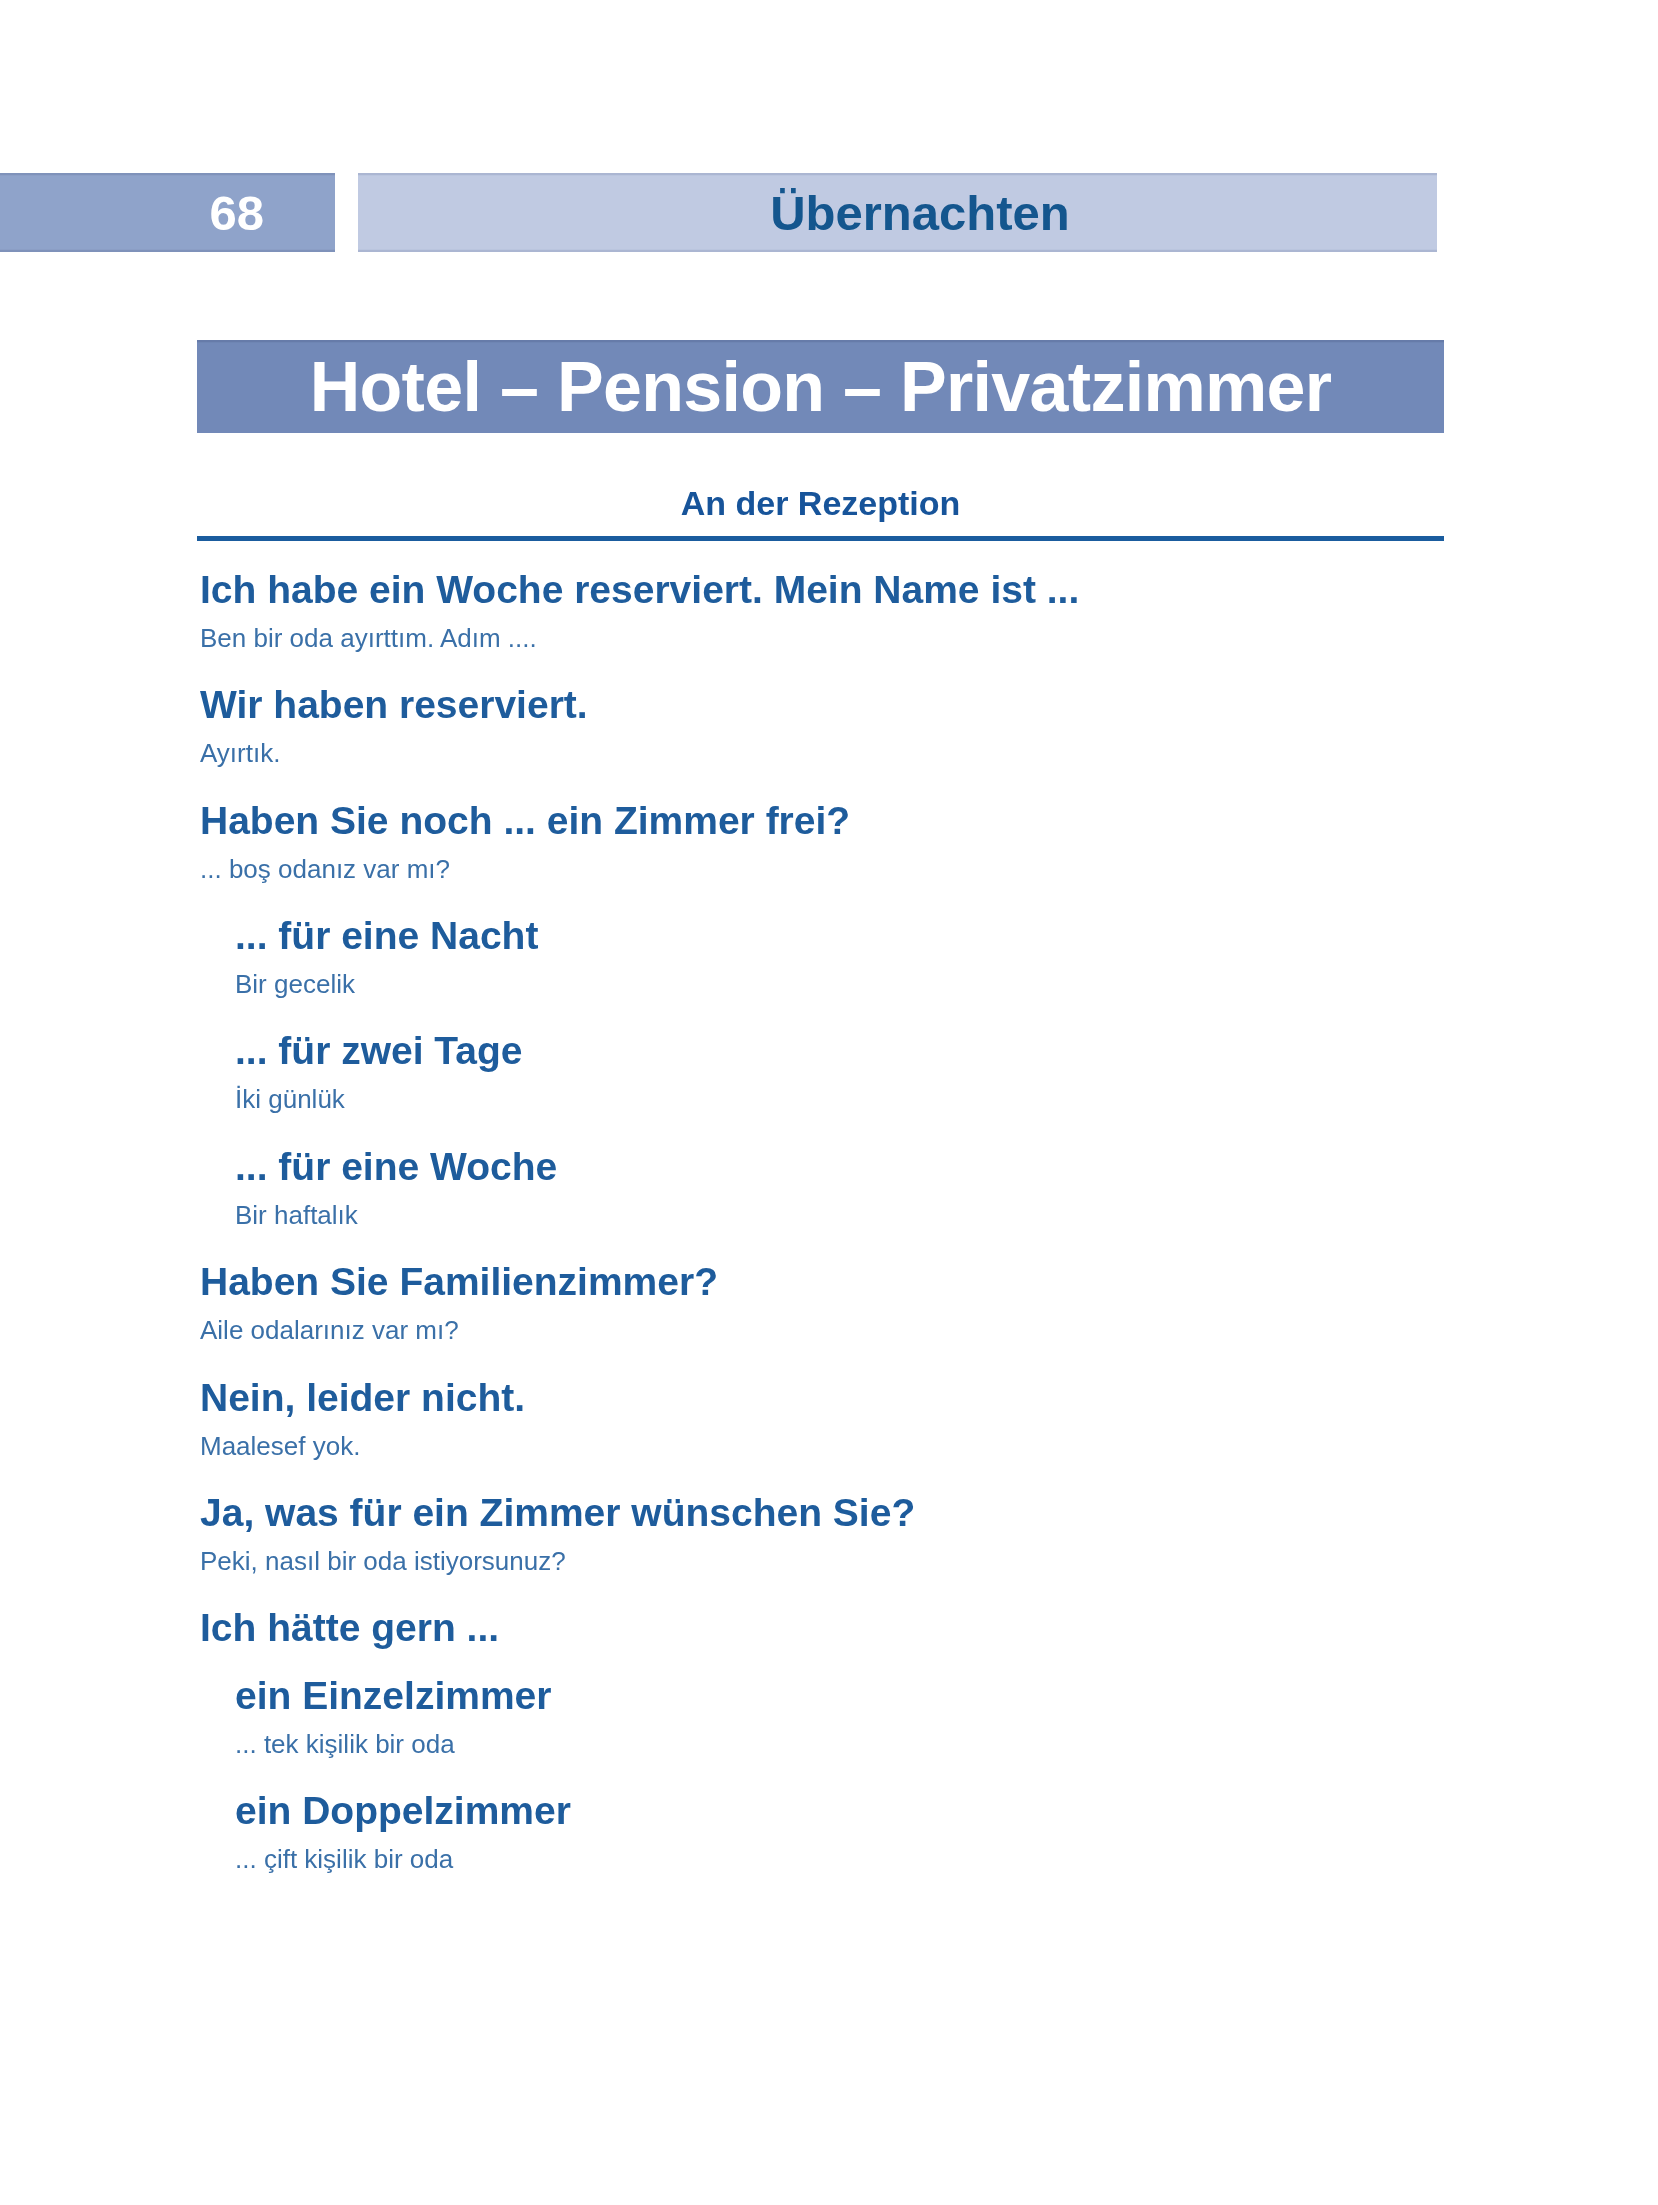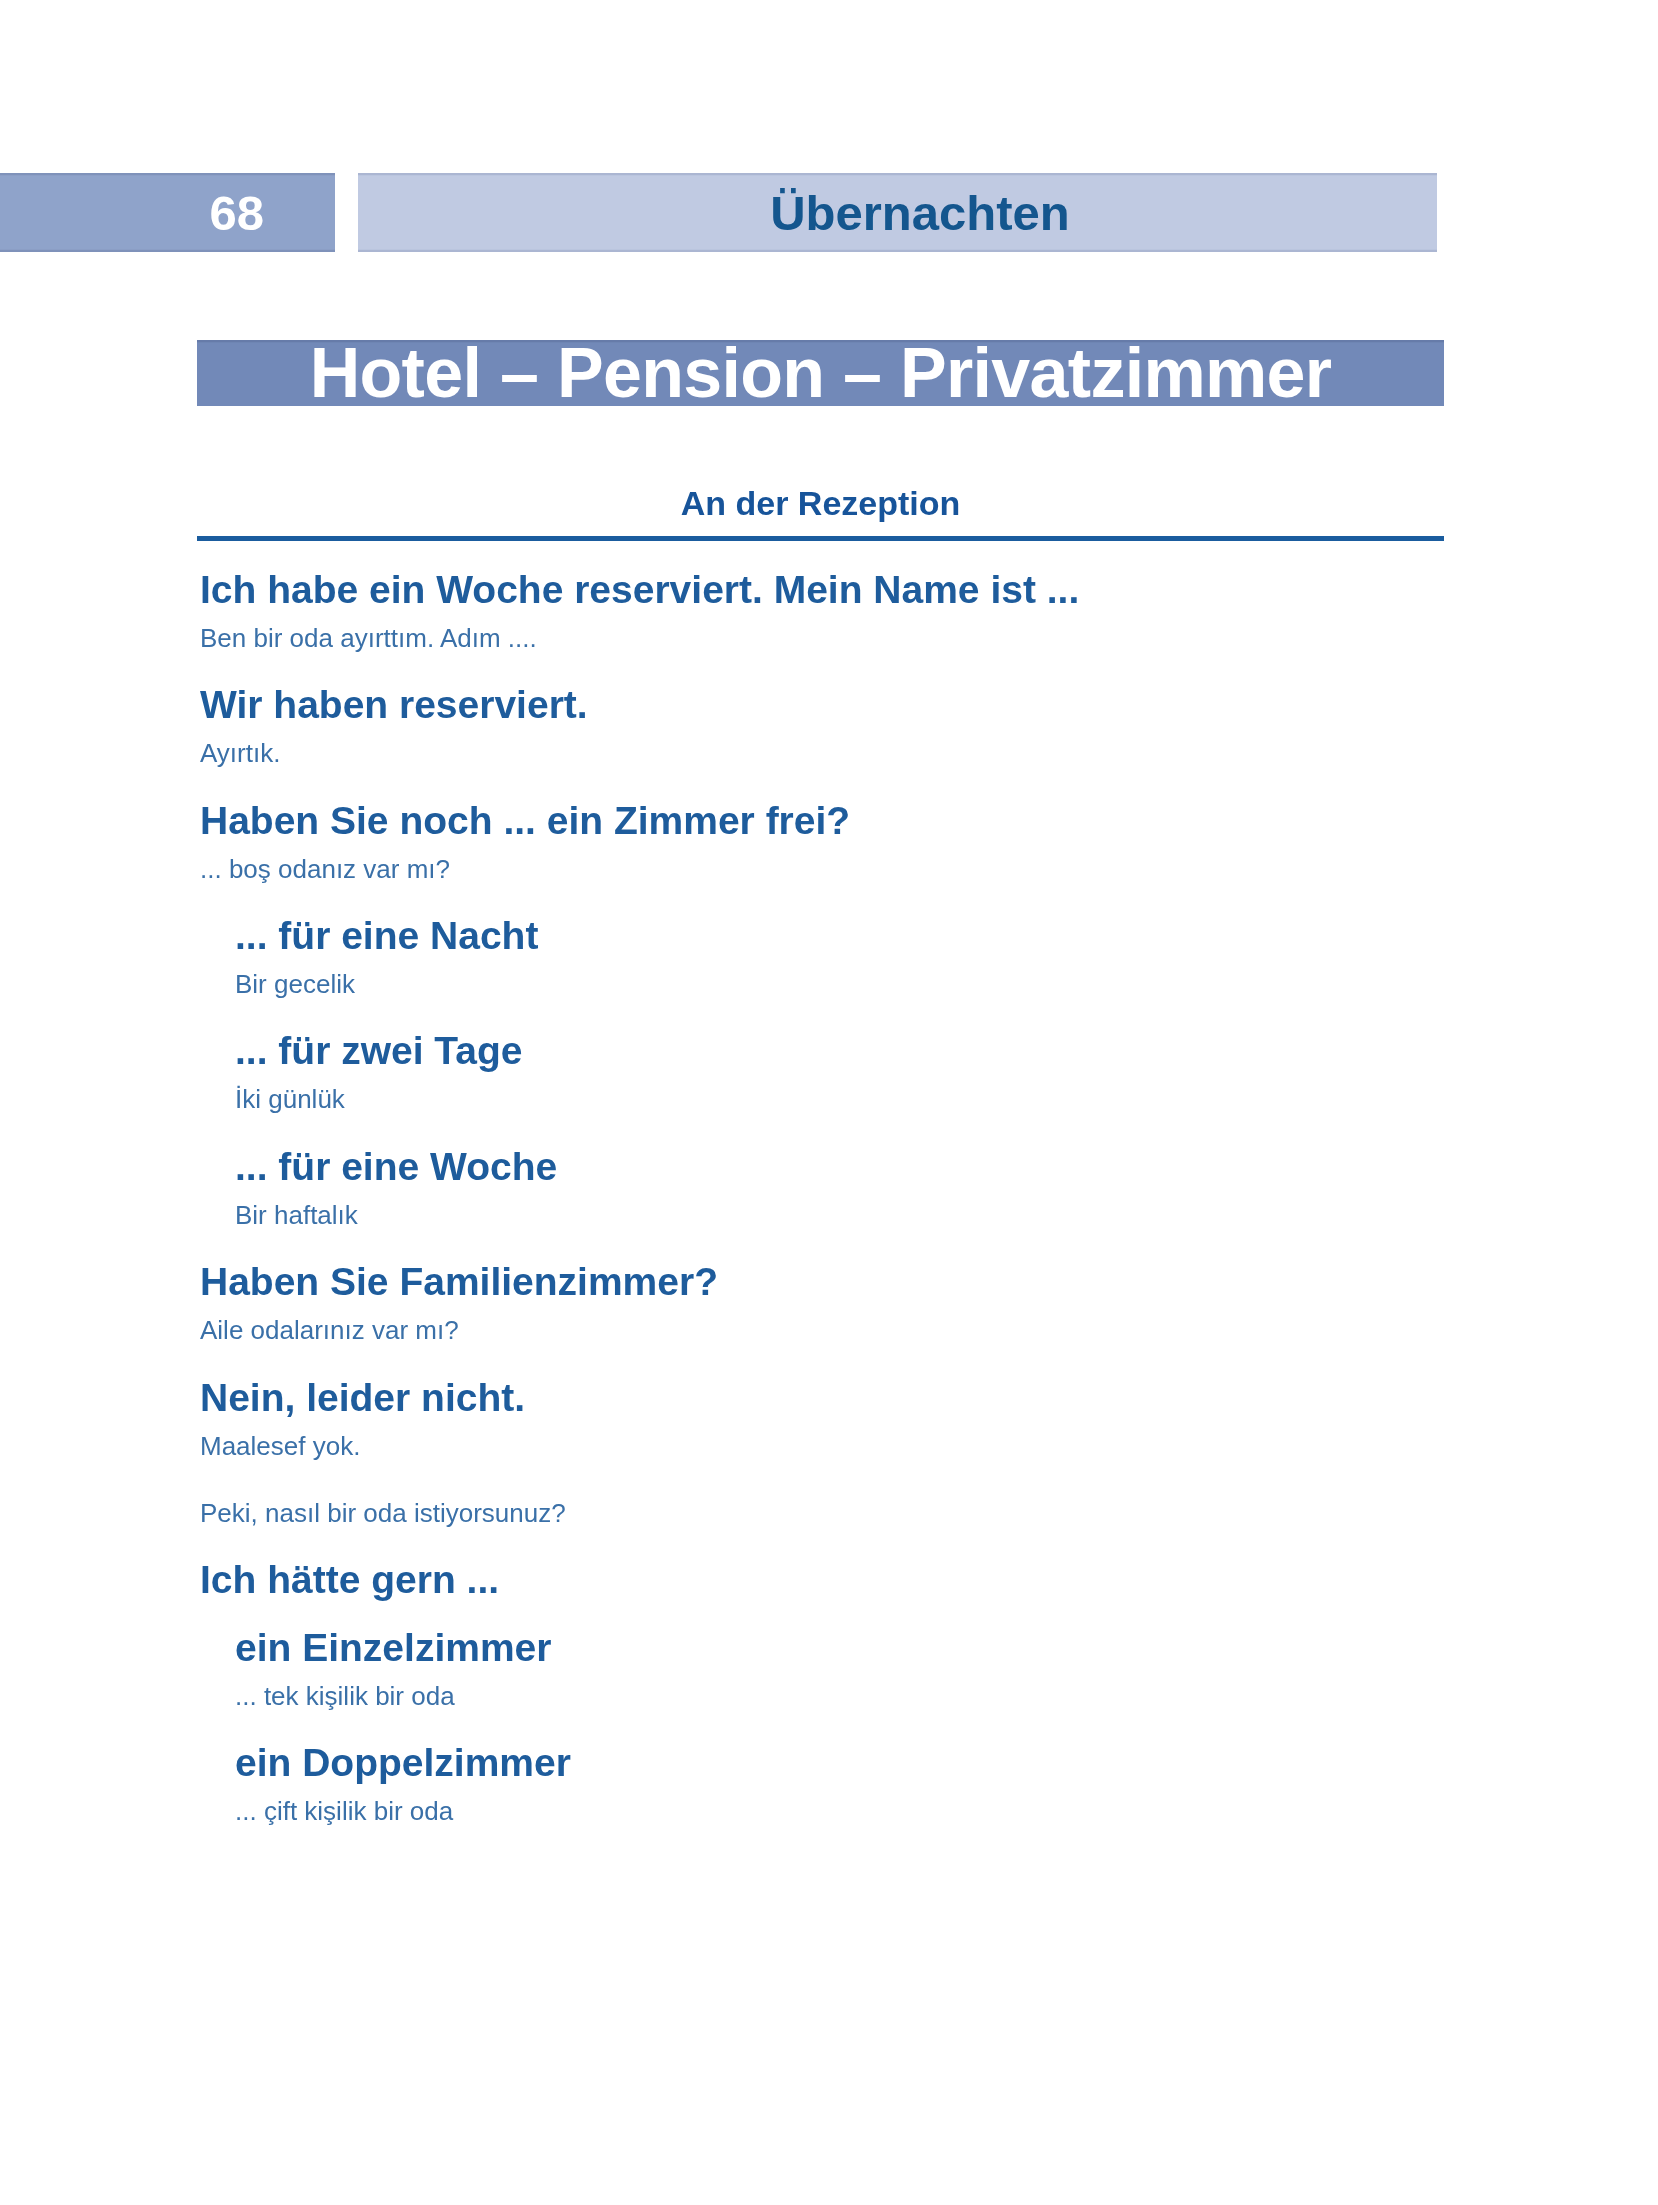--- a/index.html
+++ b/index.html
@@ -51,21 +51,21 @@
     color: var(--chapter-text, #14568E);
     font-size: 49px;
     font-weight: bold;
     margin-left: 45px;
   }
   .title-banner {
     position: absolute;
     left: 197px;
     top: 340px;
     width: 1247px;
-    height: 66px;
+    height: 93px;
     background: var(--banner-bg, #7289B8);
     display: flex;
     align-items: center;
     justify-content: center;
     box-shadow: inset 0 2.2px 0 rgba(60, 75, 120, 0.22);
   }
   .title-banner span {
     color: var(--banner-text, #ffffff);
     font-size: 70px;
     font-weight: bold;
@@ -172,20 +172,21 @@
     <div class="phrase-de">Haben Sie Familienzimmer?</div>
     <div class="phrase-tr">Aile odalarınız var mı?</div>
   </div>
 
   <div class="phrase-pair">
     <div class="phrase-de">Nein, leider nicht.</div>
     <div class="phrase-tr">Maalesef yok.</div>
   </div>
 
   <div class="phrase-pair">
+    <div class="phrase-de">Ja, was für ein Zimmer wünschen Sie?</div>
     <div class="phrase-tr">Peki, nasıl bir oda istiyorsunuz?</div>
   </div>
 
   <div class="phrase-pair">
     <div class="phrase-de">Ich hätte gern ...</div>
   </div>
 
   <div class="phrase-pair indent">
     <div class="phrase-de">ein Einzelzimmer</div>
     <div class="phrase-tr">... tek kişilik bir oda</div>

